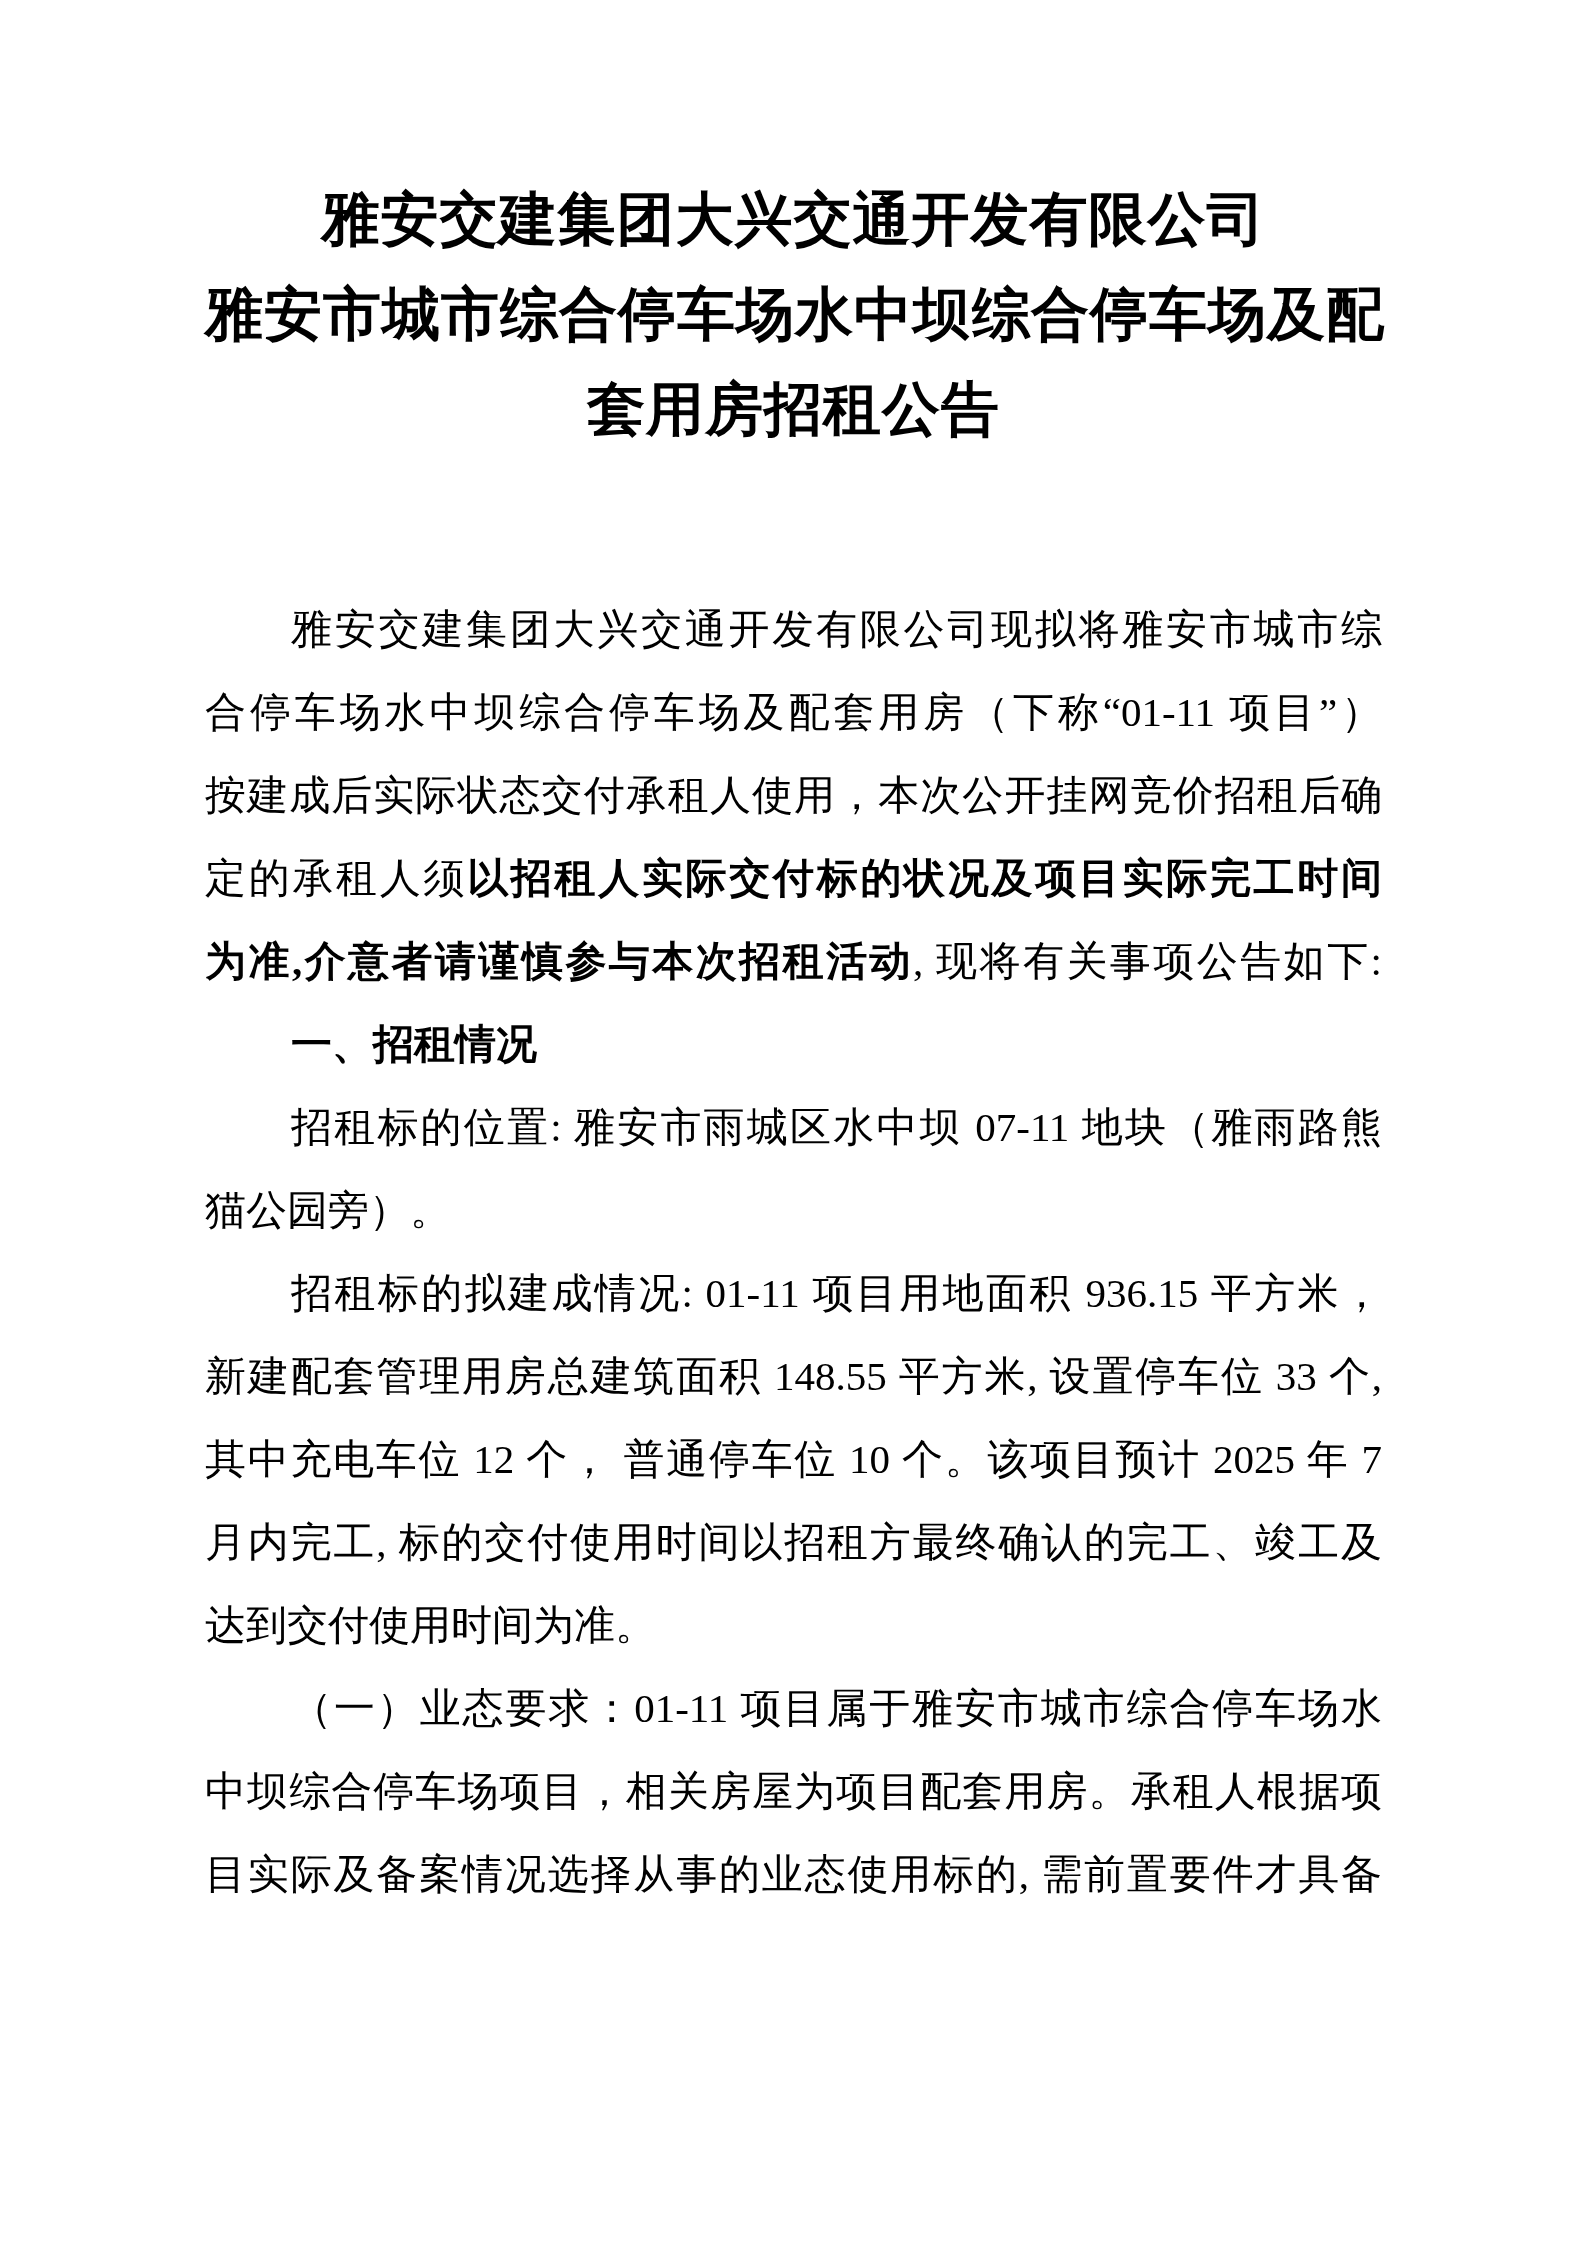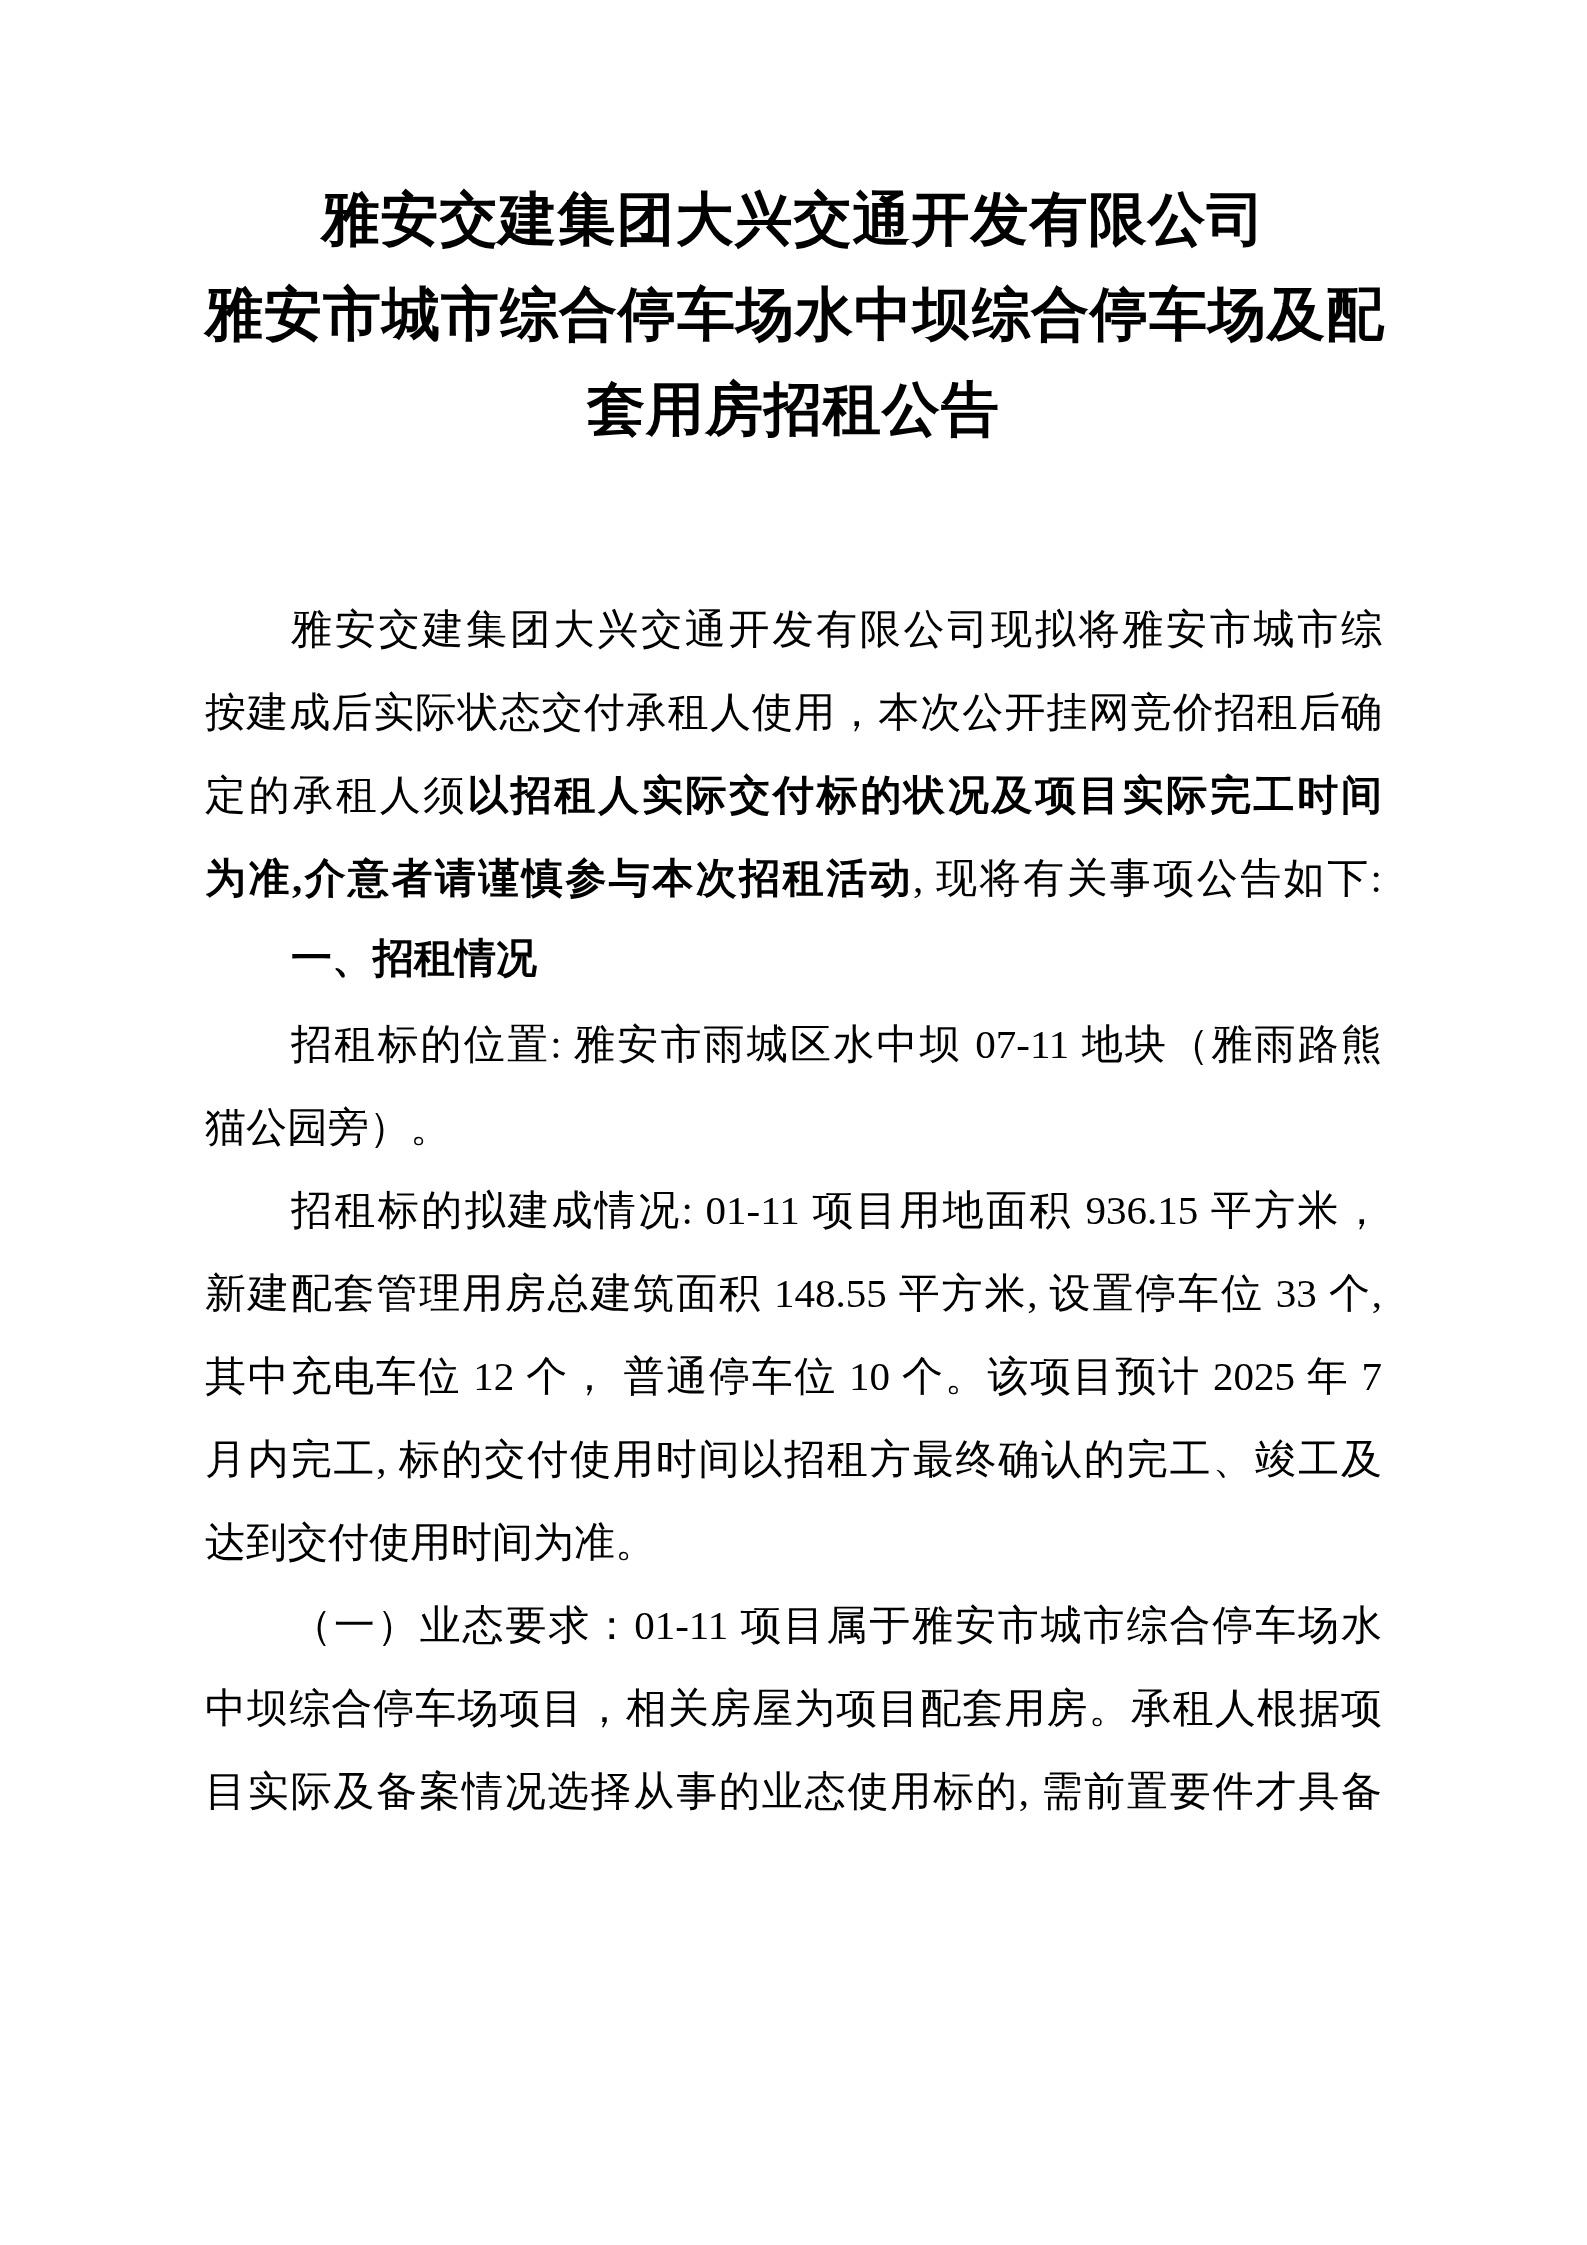--- a/index.html
+++ b/index.html
@@ -35,41 +35,42 @@
     text-align: justify;
     text-align-last: justify;
     white-space: nowrap;
   }
   .line.last {
     text-align: left;
     text-align-last: left;
   }
   .line.indent { text-indent: 86px; }
   .line.heading {
-    font-family: Liberation Mono, monospace;
+    font-family: Liberation Sans, sans-serif;
     font-weight: 700;
     text-align: center;
     text-align-last: left;
   }
   .b { font-weight: 700; }
 </style>
 </head>
 <body>
 
 <div class="page">
 
   <div class="doc-title">
     <div class="t-line">雅安交建集团大兴交通开发有限公司</div>
     <div class="t-line">雅安市城市综合停车场水中坝综合停车场及配</div>
     <div class="t-line">套用房招租公告</div>
   </div>
 
   <div class="doc-body">
 
     <div class="line indent">雅安交建集团大兴交通开发有限公司现拟将雅安市城市综</div>
+    <div class="line">合停车场水中坝综合停车场及配套用房（下称“01-11 项目”）</div>
     <div class="line">按建成后实际状态交付承租人使用，本次公开挂网竞价招租后确</div>
     <div class="line"><span>定的承租人须</span><span class="b">以招租人实际交付标的状况及项目实际完工时间</span></div>
     <div class="line"><span class="b">为准,介意者请谨慎参与本次招租活动</span><span>, 现将有关事项公告如下:</span></div>
 
     <div class="line heading indent">一、招租情况</div>
 
     <div class="line indent">招租标的位置: 雅安市雨城区水中坝 07-11 地块（雅雨路熊</div>
     <div class="line last">猫公园旁）。</div>
 
     <div class="line indent">招租标的拟建成情况: 01-11 项目用地面积 936.15 平方米，</div>

